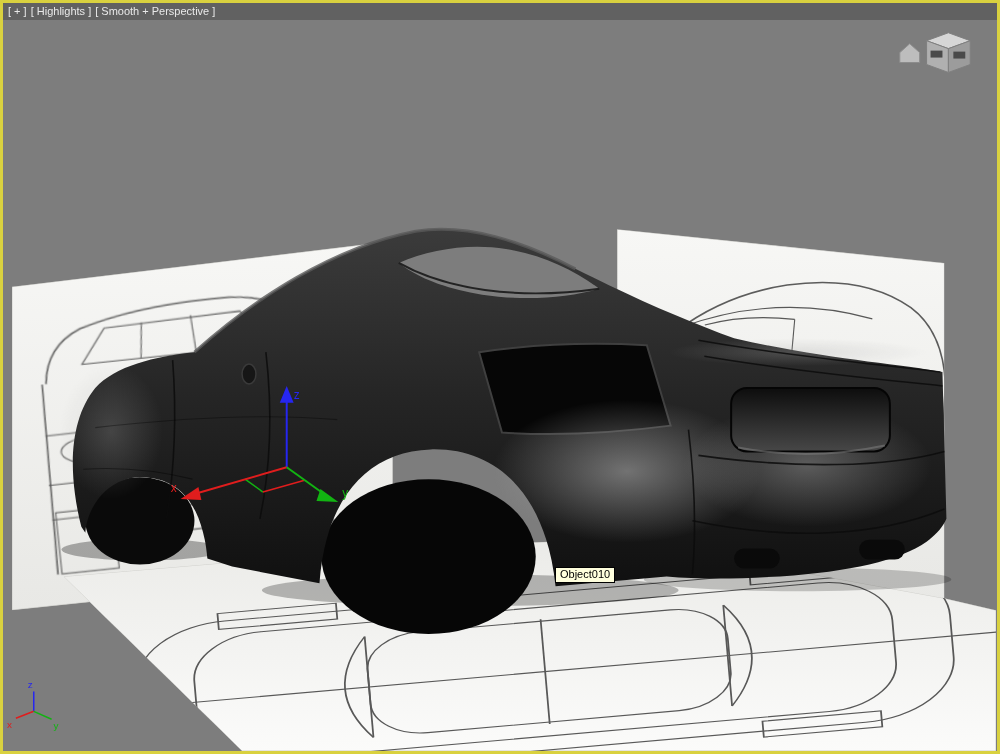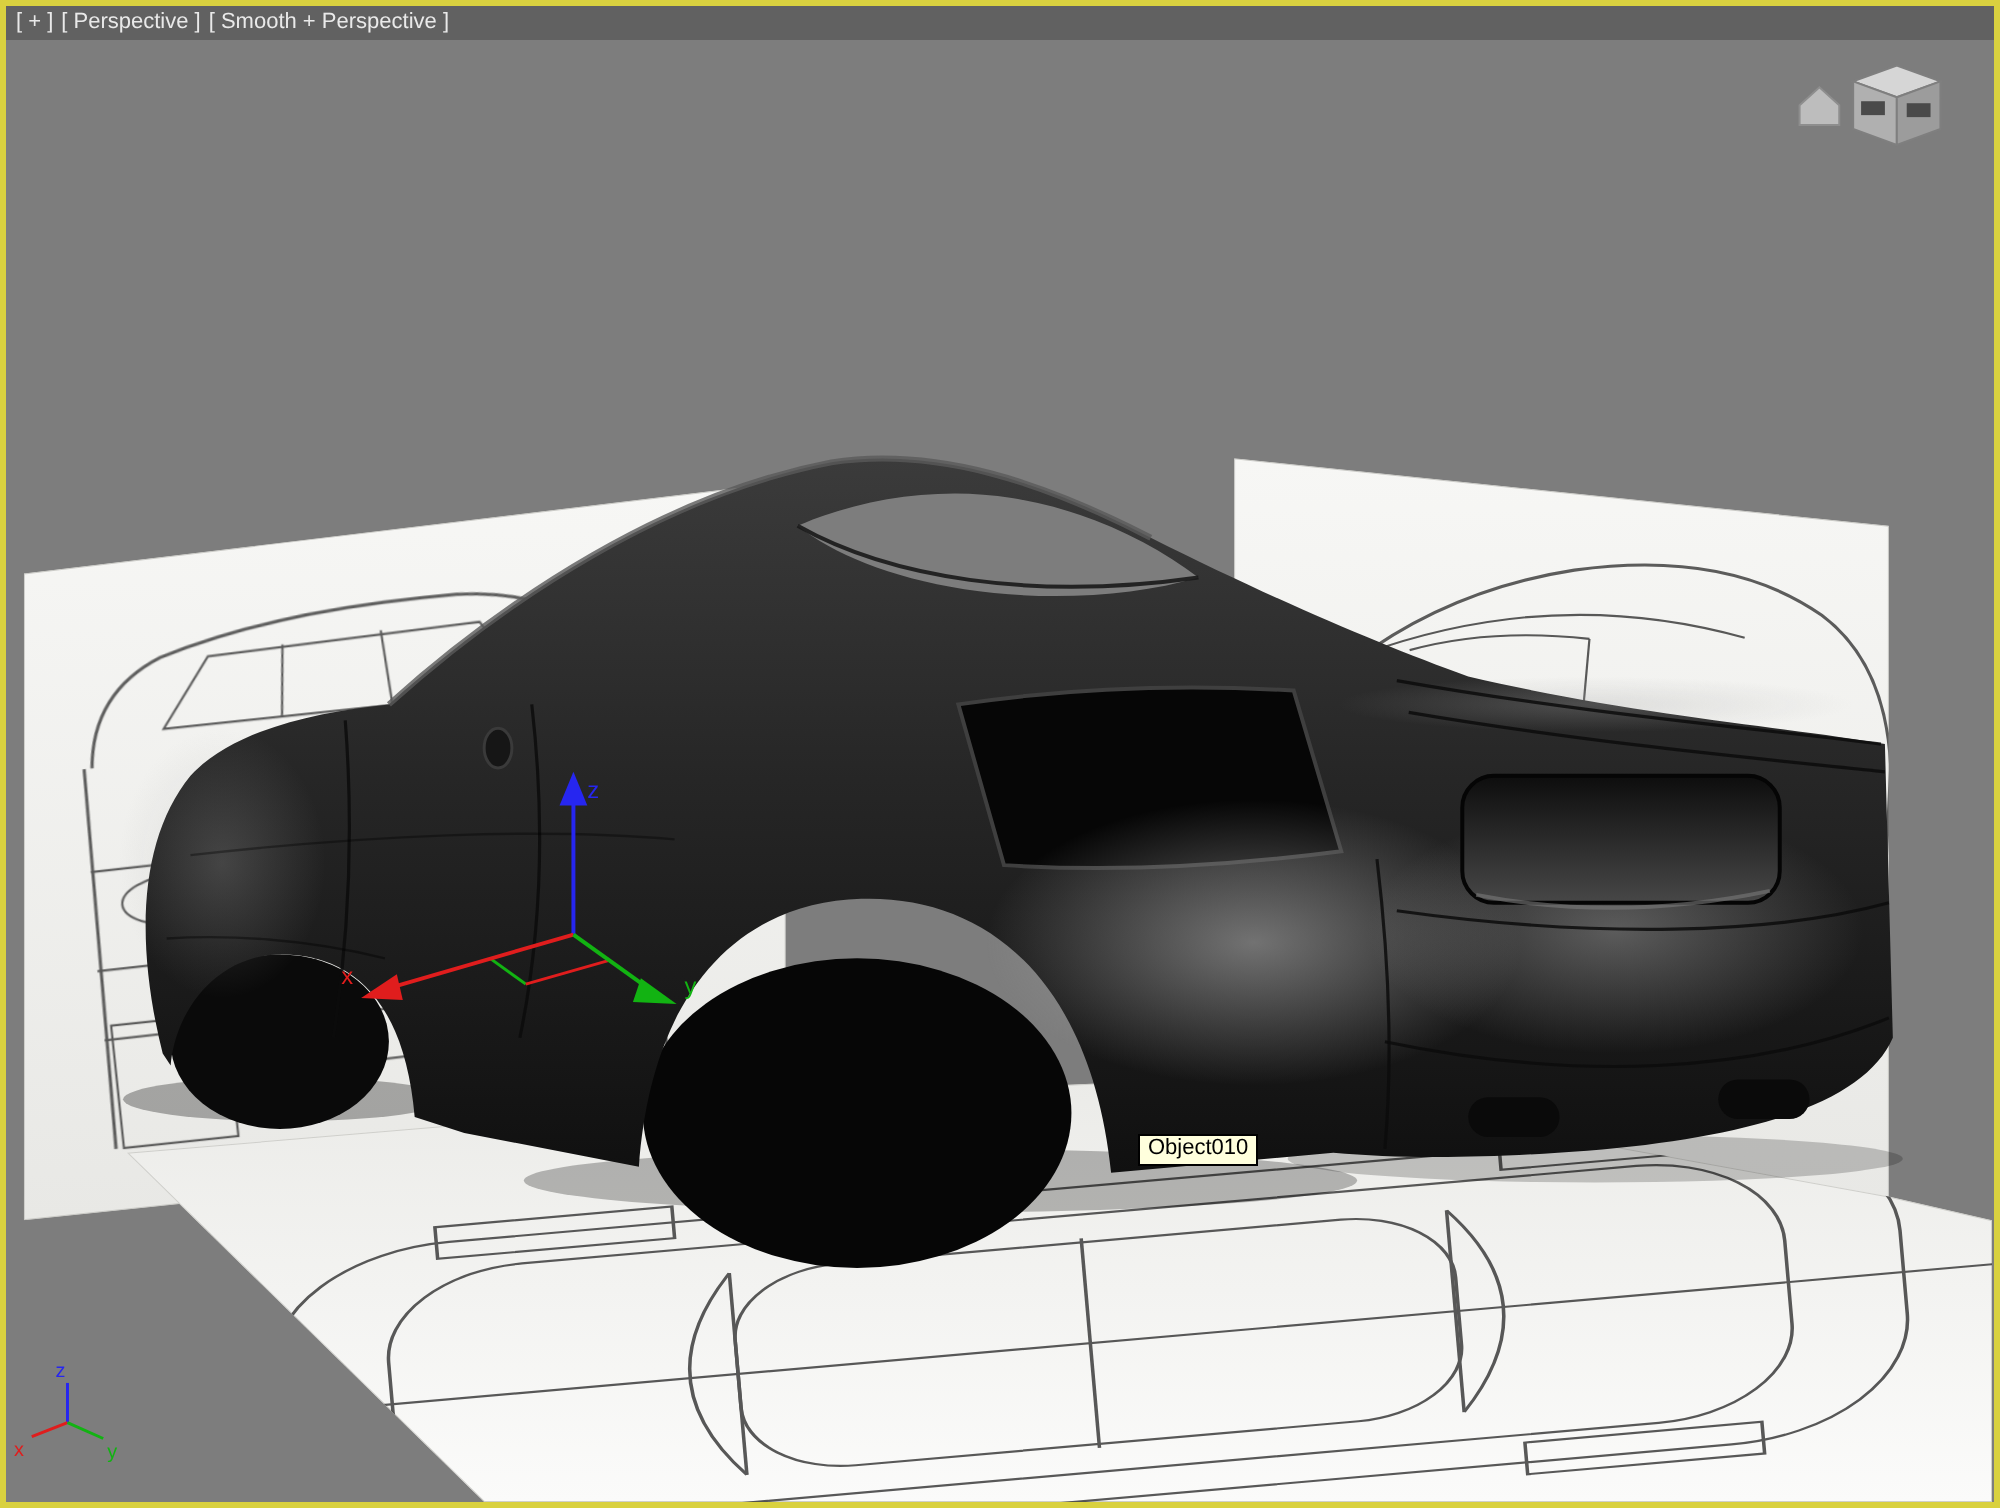--- a/index.html
+++ b/index.html
@@ -10,38 +10,38 @@
   }
   .scene{position:absolute;left:0;top:0;width:100%;height:100%;}
   .vp-label-bar{
     position:absolute;left:0;top:0;right:0;height:17px;background:#616161;
     display:flex;align-items:center;gap:4px;padding-left:5px;z-index:5;
   }
   .vp-menu{
     color:#e9e9e9;font-size:11px;line-height:17px;cursor:pointer;white-space:pre;
   }
   .obj-tooltip{
-    position:absolute;left:566px;top:564px;z-index:6;
+    position:absolute;left:552px;top:564px;z-index:6;
     background:#ffffdd;border:1px solid #000;color:#000;
     font-size:11px;line-height:13px;padding:0 4px 1px 4px;white-space:nowrap;
   }
   .bp{fill:none;stroke:#3c3c3c;stroke-width:1.1;opacity:0.85;}
   .bp-heavy{fill:none;stroke:#2e2e2e;stroke-width:1.6;opacity:0.9;}
   .seam{fill:none;stroke:#0c0c0c;stroke-width:1.6;opacity:0.85;}
   .glabel{font-size:12px;font-family:"Liberation Sans",sans-serif;}
   .walabel{font-size:10px;font-family:"Liberation Sans",sans-serif;}
 </style>
 </head>
 <body>
 
 <div class="stage">
 
   <div class="vp-label-bar">
     <span class="vp-menu">[ + ]</span>
-    <span class="vp-menu">[ Perspective ]</span>
+    <span class="vp-menu">[ Highlights ]</span>
     <span class="vp-menu">[ Smooth + Perspective ]</span>
   </div>
 
   <svg class="scene" viewBox="0 0 1000 754">
     <defs>
       <linearGradient id="wallGrad" x1="0" y1="0" x2="0" y2="1">
         <stop offset="0" stop-color="#f7f7f5"></stop>
           <stop offset="1" stop-color="#e8e8e5"></stop>
       </linearGradient>
       <linearGradient id="floorGrad" x1="0" y1="0" x2="0" y2="1">

